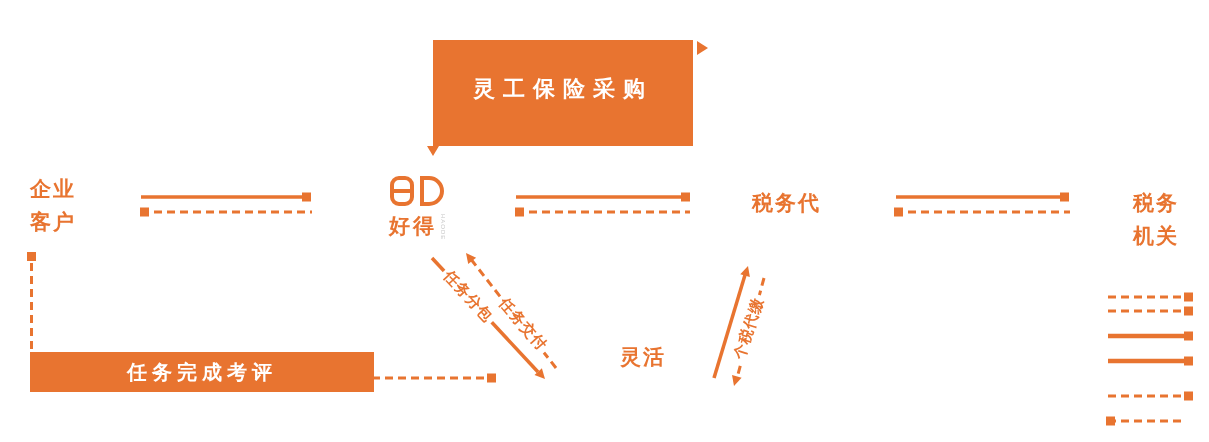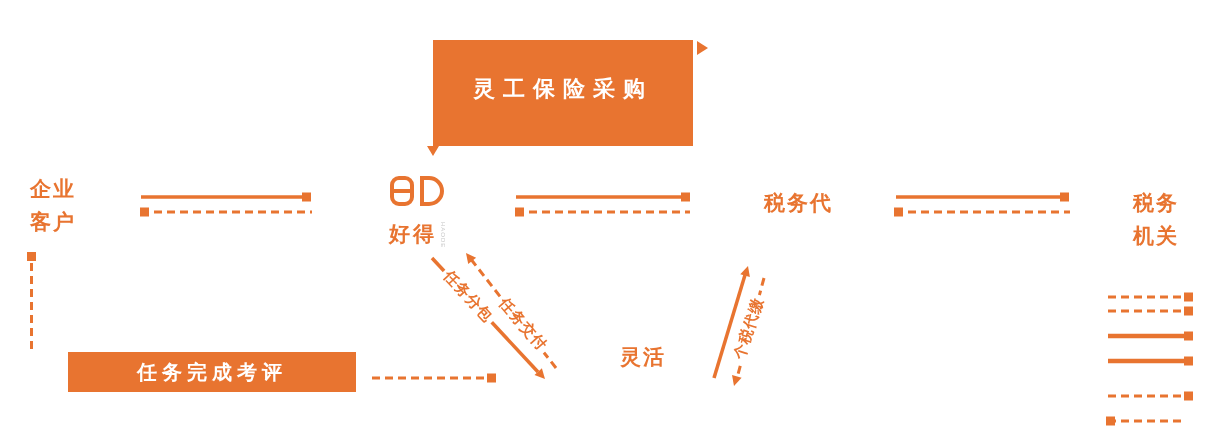--- a/index.html
+++ b/index.html
@@ -35,42 +35,41 @@
     font-weight:700;
     display:flex;
     justify-content:center;
   }
   .obox.big{
     left:433px; top:40px; width:260px; height:106px;
     font-size:22px; letter-spacing:8px;
     align-items:flex-start; padding-top:34px;
   }
   .obox.slim{
-    left:30px; top:352px; width:288px; height:40px;
+    left:30px; top:352px; width:344px; height:40px;
     font-size:20px; letter-spacing:5px;
     align-items:center;
-    margin-left:38px;
   }
 
   .diag-label{
     position:absolute;
     color:var(--accent);
     font-weight:700;
     font-size:15px;
     letter-spacing:1px;
     background:#fff;
     padding:1px 3px;
     white-space:nowrap;
   }
 
   .brand{
     position:absolute; left:386px; top:176px; width:64px;
     text-align:center;
   }
-  .brand-row{ display:flex; align-items:flex-end; justify-content:center; gap:2px; margin-top:10px; }
+  .brand-row{ display:flex; align-items:flex-end; justify-content:center; gap:2px; margin-top:2px; }
   .brand-name{
     color:var(--accent); font-weight:700; font-size:21px; letter-spacing:3px;
   }
   .brand-latin{
     color:#c8c8c8; font-size:6px; letter-spacing:1px; line-height:8px;
     writing-mode:vertical-rl;
   }
 </style>
 </head>
 <body>
@@ -152,21 +151,21 @@
 </div>
 
 <div class="node" style="left:757px;top:44px;">
 </div>
 
 <div class="node" style="left:30px;top:172px;">
   <span>企业</span>
   <span>客户</span>
 </div>
 
-<div class="node" style="left:752px;top:186px;margin-left:12px;">
+<div class="node" style="left:752px;top:186px;">
   <span>税务代</span>
 </div>
 
 <div class="node" style="left:1133px;top:186px;">
   <span>税务</span>
   <span>机关</span>
 </div>
 
 <div class="node center" style="left:582px;top:340px;width:84px;">
   <span>灵活</span>

